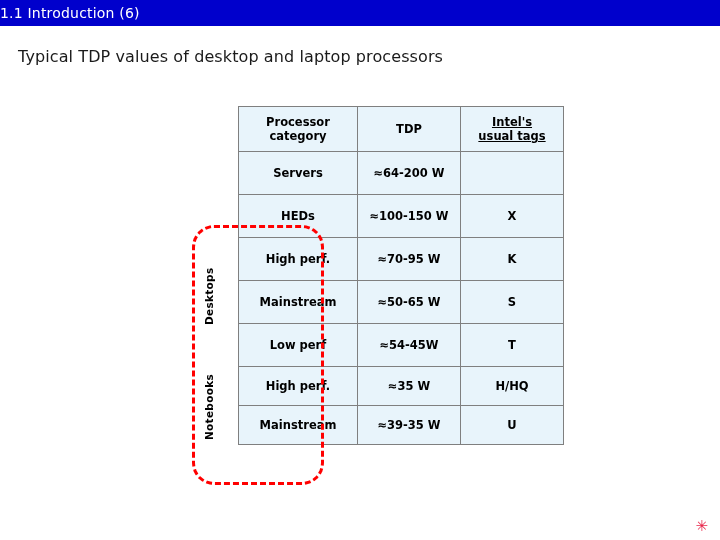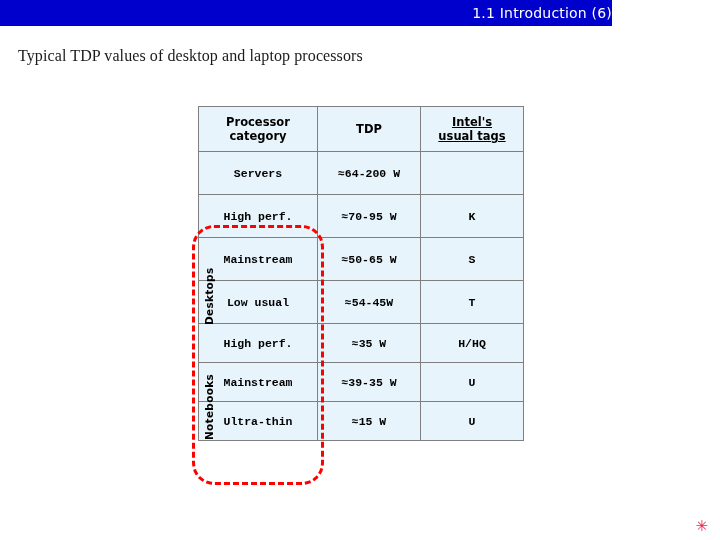--- a/index.html
+++ b/index.html
@@ -13,51 +13,51 @@
     font-family: "DejaVu Sans", "Liberation Sans", sans-serif;
     position: relative;
     overflow: hidden;
   }
 
   
   .title-bar {
     position: absolute;
     left: 0;
     top: 0;
-    width: 612px;
+    width: 720px;
     height: 26px;
     background: #0000cc;
     color: #ffffff;
     font-size: 14px;
     display: flex;
     align-items: center;
-    justify-content: flex-end;
+    justify-content: flex-start;
     letter-spacing: 0.2px;
   }
 
   
   .subtitle {
     position: absolute;
     left: 18px;
     top: 47px;
     font-size: 16px;
     color: #1a1a1a;
     letter-spacing: 0.1px;
-    font-family: Liberation Serif, serif;
   }
 
   
   .table-wrap {
     position: absolute;
     left: 198px;
     top: 106px;
   }
   table.tdp {
     border-collapse: collapse;
     table-layout: fixed;
+    margin-left: 40px;
   }
   table.tdp td, table.tdp th {
     border: 1px solid #7f7f7f;
     font-size: 11.5px;
     font-weight: bold;
     color: #000000;
     text-align: center;
     vertical-align: middle;
     background: #e8f4fb;
     padding: 0;
@@ -66,21 +66,20 @@
   .col-tdp { width: 102px; }
   .col-tag { width: 102px; text-decoration: underline; }
 
   thead td {
     height: 44px;
     background: #dceefb;
     line-height: 1.25;
   }
   tbody td {
     height: 38px;
-    font-family: Liberation Mono, monospace;
   }
   tbody tr.tall td {
     height: 42px;
   }
 
   
   .vlabel {
     position: absolute;
     font-size: 10.5px;
     font-weight: bold;
@@ -148,47 +147,47 @@
         </td>
       </tr>
     </thead>
     <tbody>
       <tr class="tall">
         <td>Servers</td>
         <td>≈64-200 W</td>
         <td></td>
       </tr>
       <tr class="tall">
+        <td>HEDs</td>
+        <td>≈100-150 W</td>
+        <td>X</td>
+      </tr>
+      <tr class="tall">
         <td>High perf.</td>
         <td>≈70-95 W</td>
         <td>K</td>
       </tr>
       <tr class="tall">
         <td>Mainstream</td>
         <td>≈50-65 W</td>
         <td>S</td>
       </tr>
       <tr class="tall">
-        <td>Low usual</td>
+        <td>Low perf</td>
         <td>≈54-45W</td>
         <td>T</td>
       </tr>
       <tr>
         <td>High perf.</td>
         <td>≈35 W</td>
         <td>H/HQ</td>
       </tr>
       <tr>
         <td>Mainstream</td>
         <td>≈39-35 W</td>
-        <td>U</td>
-      </tr>
-      <tr>
-        <td>Ultra-thin</td>
-        <td>≈15 W</td>
         <td>U</td>
       </tr>
     </tbody>
   </table>
 </div>
 
 <div class="vlabel" id="vlabel-desktops">Desktops</div>
 <div class="vlabel" id="vlabel-notebooks">Notebooks</div>
 
 <div class="dashed-box"></div>

